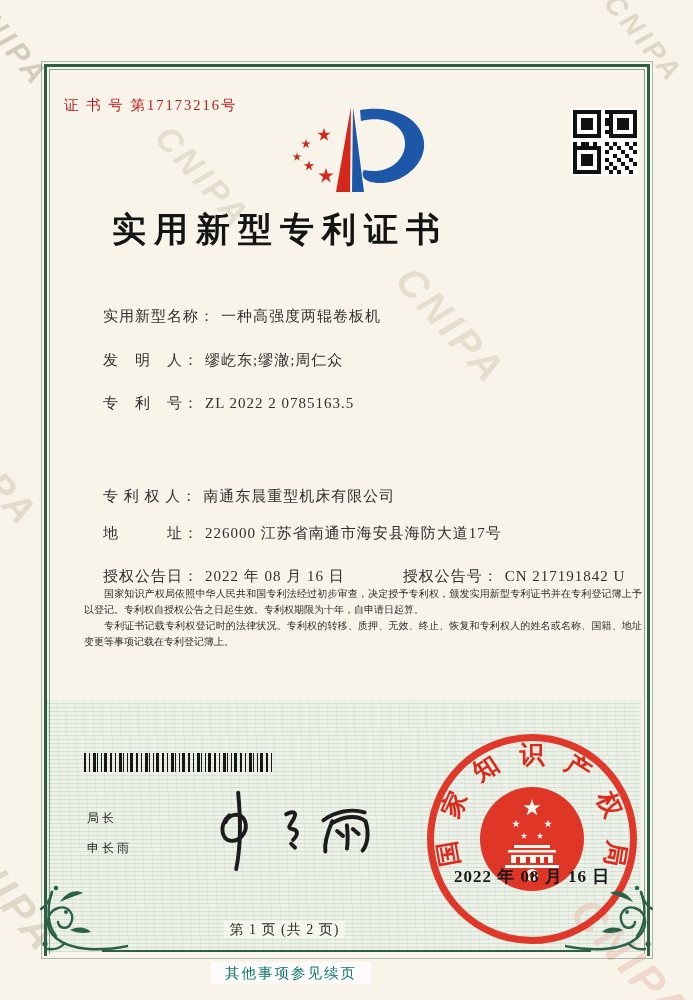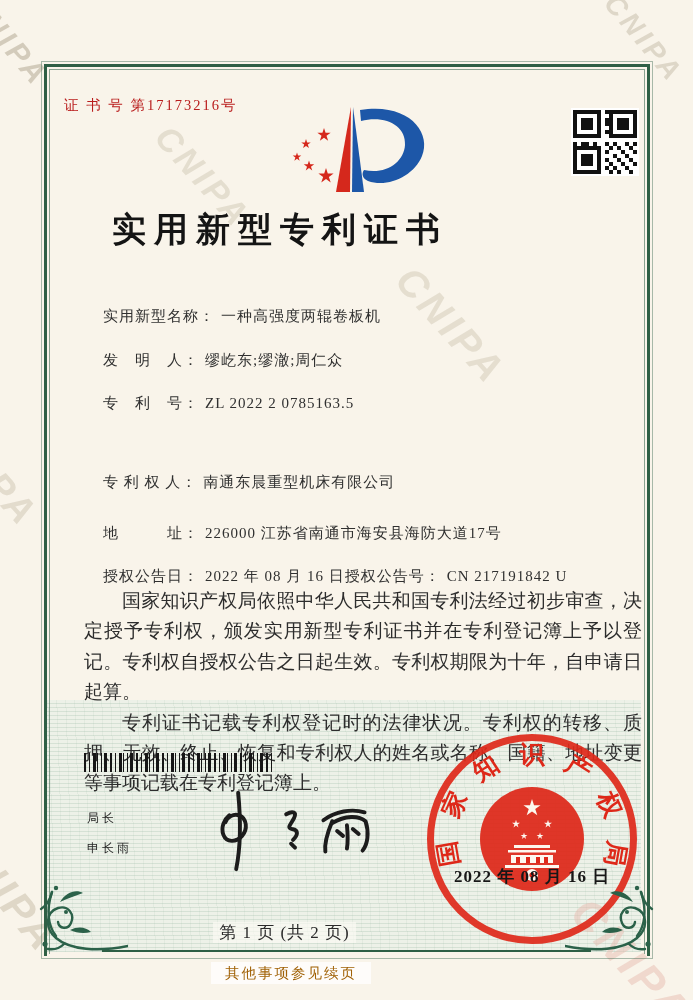--- a/index.html
+++ b/index.html
@@ -56,25 +56,25 @@
     text-align:center;font-size:34px;font-weight:700;color:#141414;
     letter-spacing:8px;text-indent:8px;
   }
   
   .field-row{
     position:absolute;left:84px;width:560px;z-index:2;height:22px;
     font-size:15px;color:#303030;letter-spacing:1px;white-space:pre;
   }
   .field-label{font-weight:500;}
   .field-value{margin-left:6px;text-align:center;}
-  .grant-pair{}
+  .grant-pair{margin-left:58px;}
   
   .paras{
     position:absolute;left:84px;top:586px;width:558px;z-index:2;
-    font-size:19px;line-height:1.6;color:#2d2d2d;text-align:justify;
+    font-size:10px;line-height:1.6;color:#2d2d2d;text-align:justify;
   }
   .paras p{margin:0;text-indent:2em;}
   
   .barcode{
     position:absolute;left:84px;top:753px;width:190px;height:19px;z-index:2;
     background-image:
       repeating-linear-gradient(90deg,
         #161616 0 2px, transparent 2px 5px,
         #161616 5px 6px, transparent 6px 9px,
         #161616 9px 12px, transparent 12px 13px,
@@ -99,26 +99,26 @@
   }
   .emblem{position:absolute;left:50%;top:50%;transform:translate(-50%,-50%);}
   .seal-date{
     position:absolute;left:-10px;top:133px;width:234px;z-index:5;
     text-align:center;font-size:17px;font-weight:700;color:#171717;
     letter-spacing:1px;white-space:pre;
   }
   
   .page-indicator{
     position:absolute;left:0;top:921px;width:569px;z-index:4;text-align:center;
-    font-size:17px;color:#2a2a2a;letter-spacing:1px;
+    font-size:14px;color:#2a2a2a;letter-spacing:1px;
   }
   .page-indicator span{background:rgba(252,250,244,.65);padding:1px 6px;}
   .continuation{
     position:absolute;left:0;top:964px;width:582px;z-index:2;text-align:center;
-    font-size:14.5px;color:#a16207;letter-spacing:2px;
+    font-size:14.5px;color:#0f766e;letter-spacing:2px;
   }
   .continuation span{background:rgba(255,255,255,.75);padding:3px 14px;}
 </style>
 </head>
 <body>
 
 <div class="page">
 
   <div class="wm" style="left:-16px;top:-14px;font-size:30px;color:rgba(180,170,148,.55);transform:rotate(50deg);">CNIPA</div>
   <div class="wm" style="left:622px;top:-12px;font-size:28px;color:rgba(195,186,165,.5);transform:rotate(50deg);">CNIPA</div>
@@ -202,21 +202,21 @@
 
   <div class="field-row" style="top:290px;">
     <span class="field-label">实用新型名称：</span><span class="field-value">一种高强度两辊卷板机</span>
   </div>
   <div class="field-row" style="top:334px;">
     <span class="field-label">发　明　人：</span><span class="field-value">缪屹东;缪澈;周仁众</span>
   </div>
   <div class="field-row" style="top:377px;">
     <span class="field-label">专　利　号：</span><span class="field-value">ZL 2022 2 0785163.5</span>
   </div>
-  <div class="field-row" style="top:456px;">
+  <div class="field-row" style="top:470px;">
     <span class="field-label">专 利 权 人：</span><span class="field-value">南通东晨重型机床有限公司</span>
   </div>
   <div class="field-row" style="top:507px;">
     <span class="field-label">地　　　址：</span><span class="field-value">226000 江苏省南通市海安县海防大道17号</span>
   </div>
   <div class="field-row" style="top:550px;">
     <span class="field-label">授权公告日：</span><span class="field-value">2022 年 08 月 16 日</span><span class="field-label grant-pair">授权公告号：</span><span class="field-value">CN 217191842 U</span>
   </div>
 
   <div class="paras">

